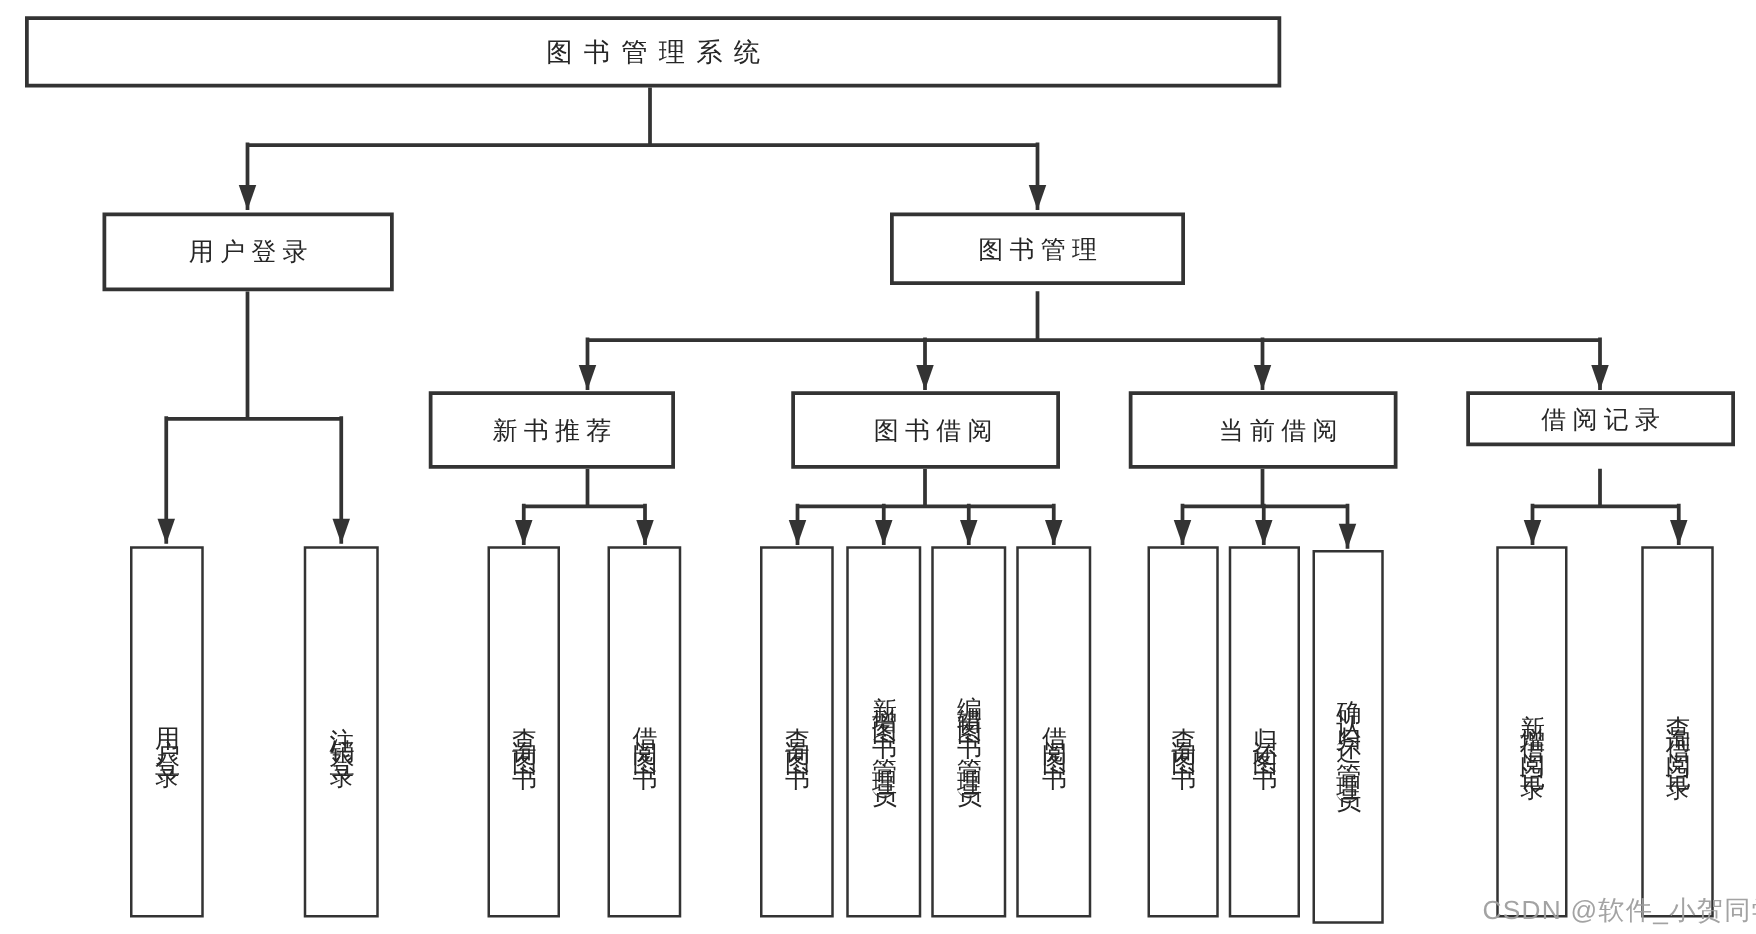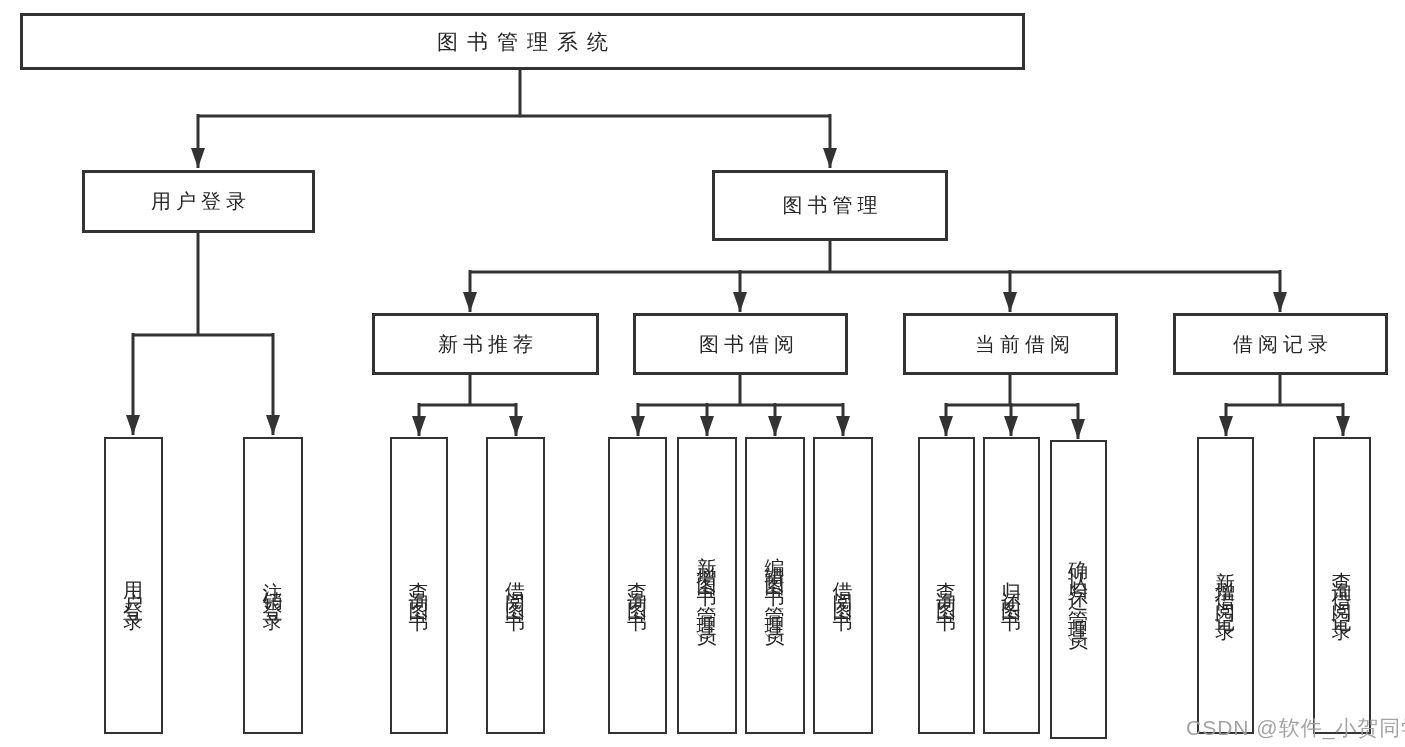--- a/index.html
+++ b/index.html
@@ -54,25 +54,25 @@
     writing-mode: vertical-rl;
     text-orientation: mixed;
     font-size: 20px;
     letter-spacing: 10px;
     line-height: 1;
     white-space: nowrap;
   }
   
   #b-root { left: 20px;  top: 13px;  width: 1005px; height: 57px; }
   #b-ul   { left: 82px;  top: 170px; width: 233px;  height: 63px; }
-  #b-bm   { left: 712px; top: 170px; width: 236px;  height: 71px; }
-  #b-nb   { left: 372px; top: 313px; width: 227px;  height: 62px; }
+  #b-bm   { left: 712px; top: 170px; width: 236px;  height: 58px; }
+  #b-nb   { left: 343px; top: 313px; width: 197px;  height: 62px; }
   #b-bb   { left: 633px; top: 313px; width: 215px;  height: 62px; padding-left: 12px; }
   #b-cb   { left: 903px; top: 313px; width: 215px;  height: 62px; padding-left: 24px; }
-  #b-br   { left: 1173px;top: 313px; width: 215px;  height: 62px; }
+  #b-br   { left: 1173px;top: 313px; width: 215px;  height: 44px; }
   
   #b-ul1 { left: 104px;  width: 59px; }
   #b-ul2 { left: 243px;  width: 60px; }
   #b-nb1 { left: 390px;  width: 58px; }
   #b-nb2 { left: 486px;  width: 59px; }
   #b-bb1 { left: 608px;  width: 59px; }
   #b-bb2 { left: 677px;  width: 60px; }
   #b-bb3 { left: 745px;  width: 60px; }
   #b-bb4 { left: 813px;  width: 60px; }
   #b-cb1 { left: 918px;  width: 57px; }

